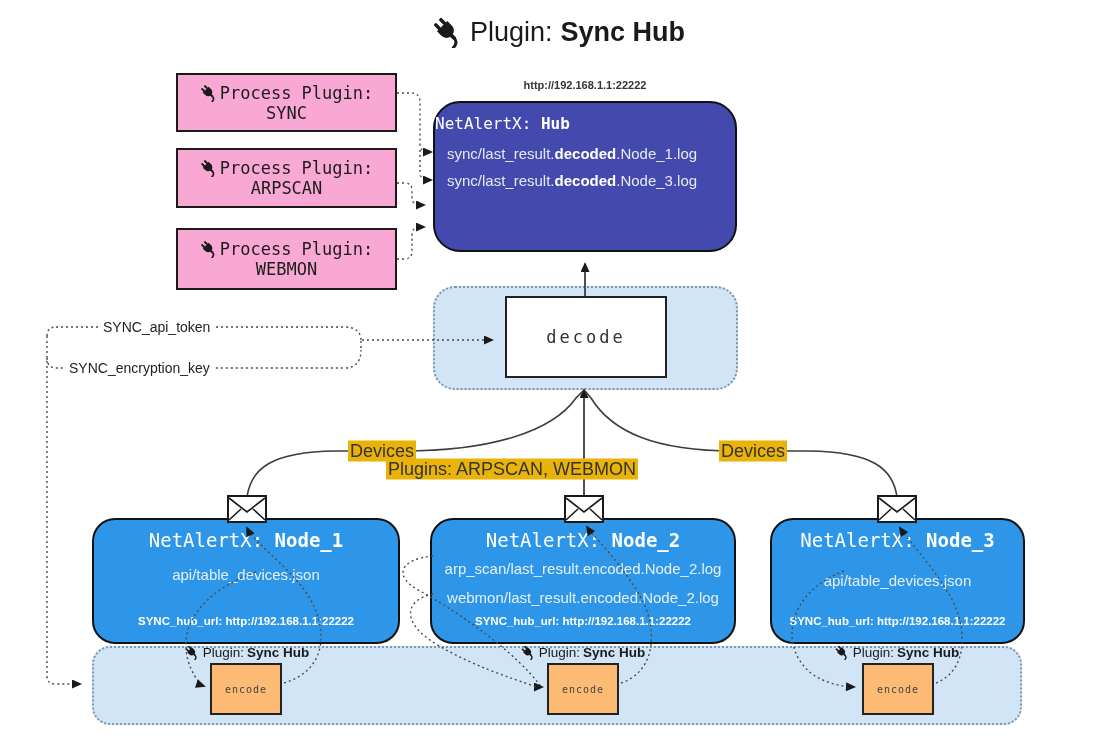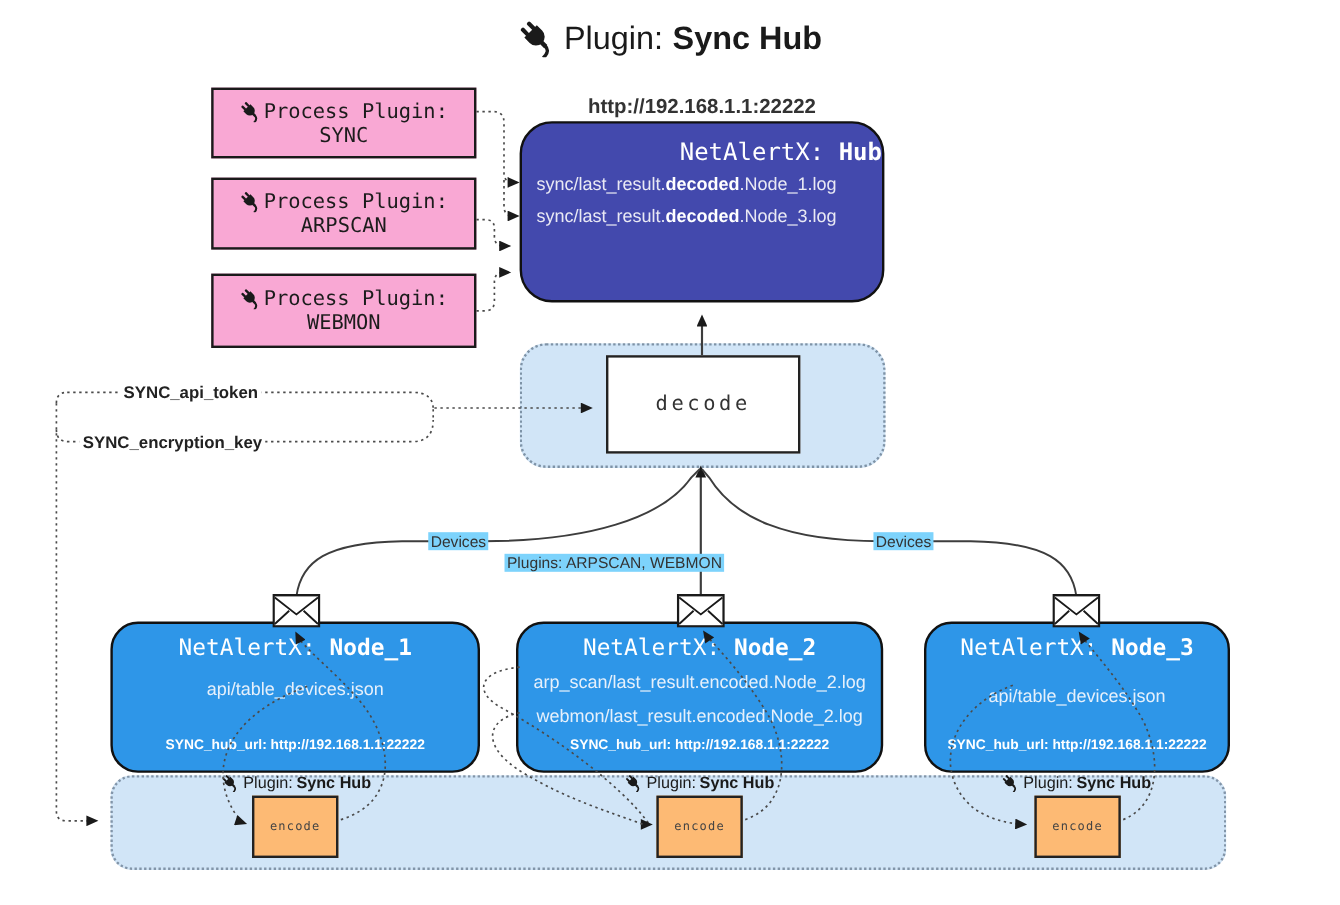--- a/index.html
+++ b/index.html
@@ -14,41 +14,41 @@
   #title b{margin-left:2px;}
 
   
   .proc{left:176px;width:221px;background:#f9a8d4;border:2px solid #1a1a1a;
         font-family:"DejaVu Sans Mono",monospace;font-size:17px;color:#1c1c1c;
         display:flex;flex-direction:column;justify-content:center;align-items:center;box-sizing:border-box;}
   .proc .l1{display:flex;align-items:center;gap:2px;}
   .proc .plug{width:18px;height:18px;}
 
   
-  #hub-url{left:433px;width:304px;top:79px;text-align:center;font-size:17px;
+  #hub-url{left:433px;width:304px;top:79px;text-align:center;font-size:11px;
            font-weight:600;color:#333;}
   #hub{left:433px;top:101px;width:304px;height:151px;background:#4349ad;
        border:2px solid #111;border-radius:27px;box-sizing:border-box;color:#fff;}
-  #hub .hub-title{position:absolute;left:0;right:0;top:11px;text-align:right;
-       font-family:"DejaVu Sans Mono",monospace;font-size:20px;}
+  #hub .hub-title{position:absolute;left:0;right:0;top:11px;text-align:left;
+       font-family:"DejaVu Sans Mono",monospace;font-size:16px;}
   .hublog{position:absolute;font-size:15px;color:#e9e9f4;white-space:nowrap;}
   .hublog b{color:#fff;}
 
   
   #decode-panel{left:433px;top:286px;width:305px;height:104px;background:#d1e5f7;
        border:2px dotted #7e93a7;border-radius:22px;box-sizing:border-box;}
   #decode-box{left:505px;top:296px;width:162px;height:82px;background:#fff;border:2px solid #222;
        box-sizing:border-box;display:flex;align-items:center;justify-content:center;
        font-family:"DejaVu Sans Mono",monospace;font-size:17px;letter-spacing:3px;color:#333;}
 
   
-  .tok{background:#fff;padding:0 3px;font-size:14px;color:#222;white-space:nowrap;transform:translateY(-50%);font-weight:bold;}
-
-  
-  .edge-label{font-size:13px;color:#333;white-space:nowrap;transform:translate(-50%,-50%);background:#7dd3fc;padding:0 2px;}
+  .tok{background:#fff;padding:0 3px;font-size:14px;color:#222;white-space:nowrap;transform:translateY(-50%);}
+
+  
+  .edge-label{font-size:18px;color:#333;white-space:nowrap;transform:translate(-50%,-50%);background:#eab308;padding:0 2px;}
 
   
   .node{top:518px;height:126px;background:#2e96e8;border:2.5px solid #111;border-radius:23px;
         box-sizing:border-box;color:#fff;}
   .node .node-title{position:absolute;left:0;right:0;top:9px;text-align:center;
         font-family:"DejaVu Sans Mono",monospace;font-size:19px;}
   .node .nfile{position:absolute;left:0;right:0;text-align:center;font-size:15px;color:#e6f0fb;white-space:nowrap;}
   .node .nurl{position:absolute;left:0;right:0;top:95px;text-align:center;font-size:11.5px;
         font-weight:600;color:#fff;white-space:nowrap;}
 

